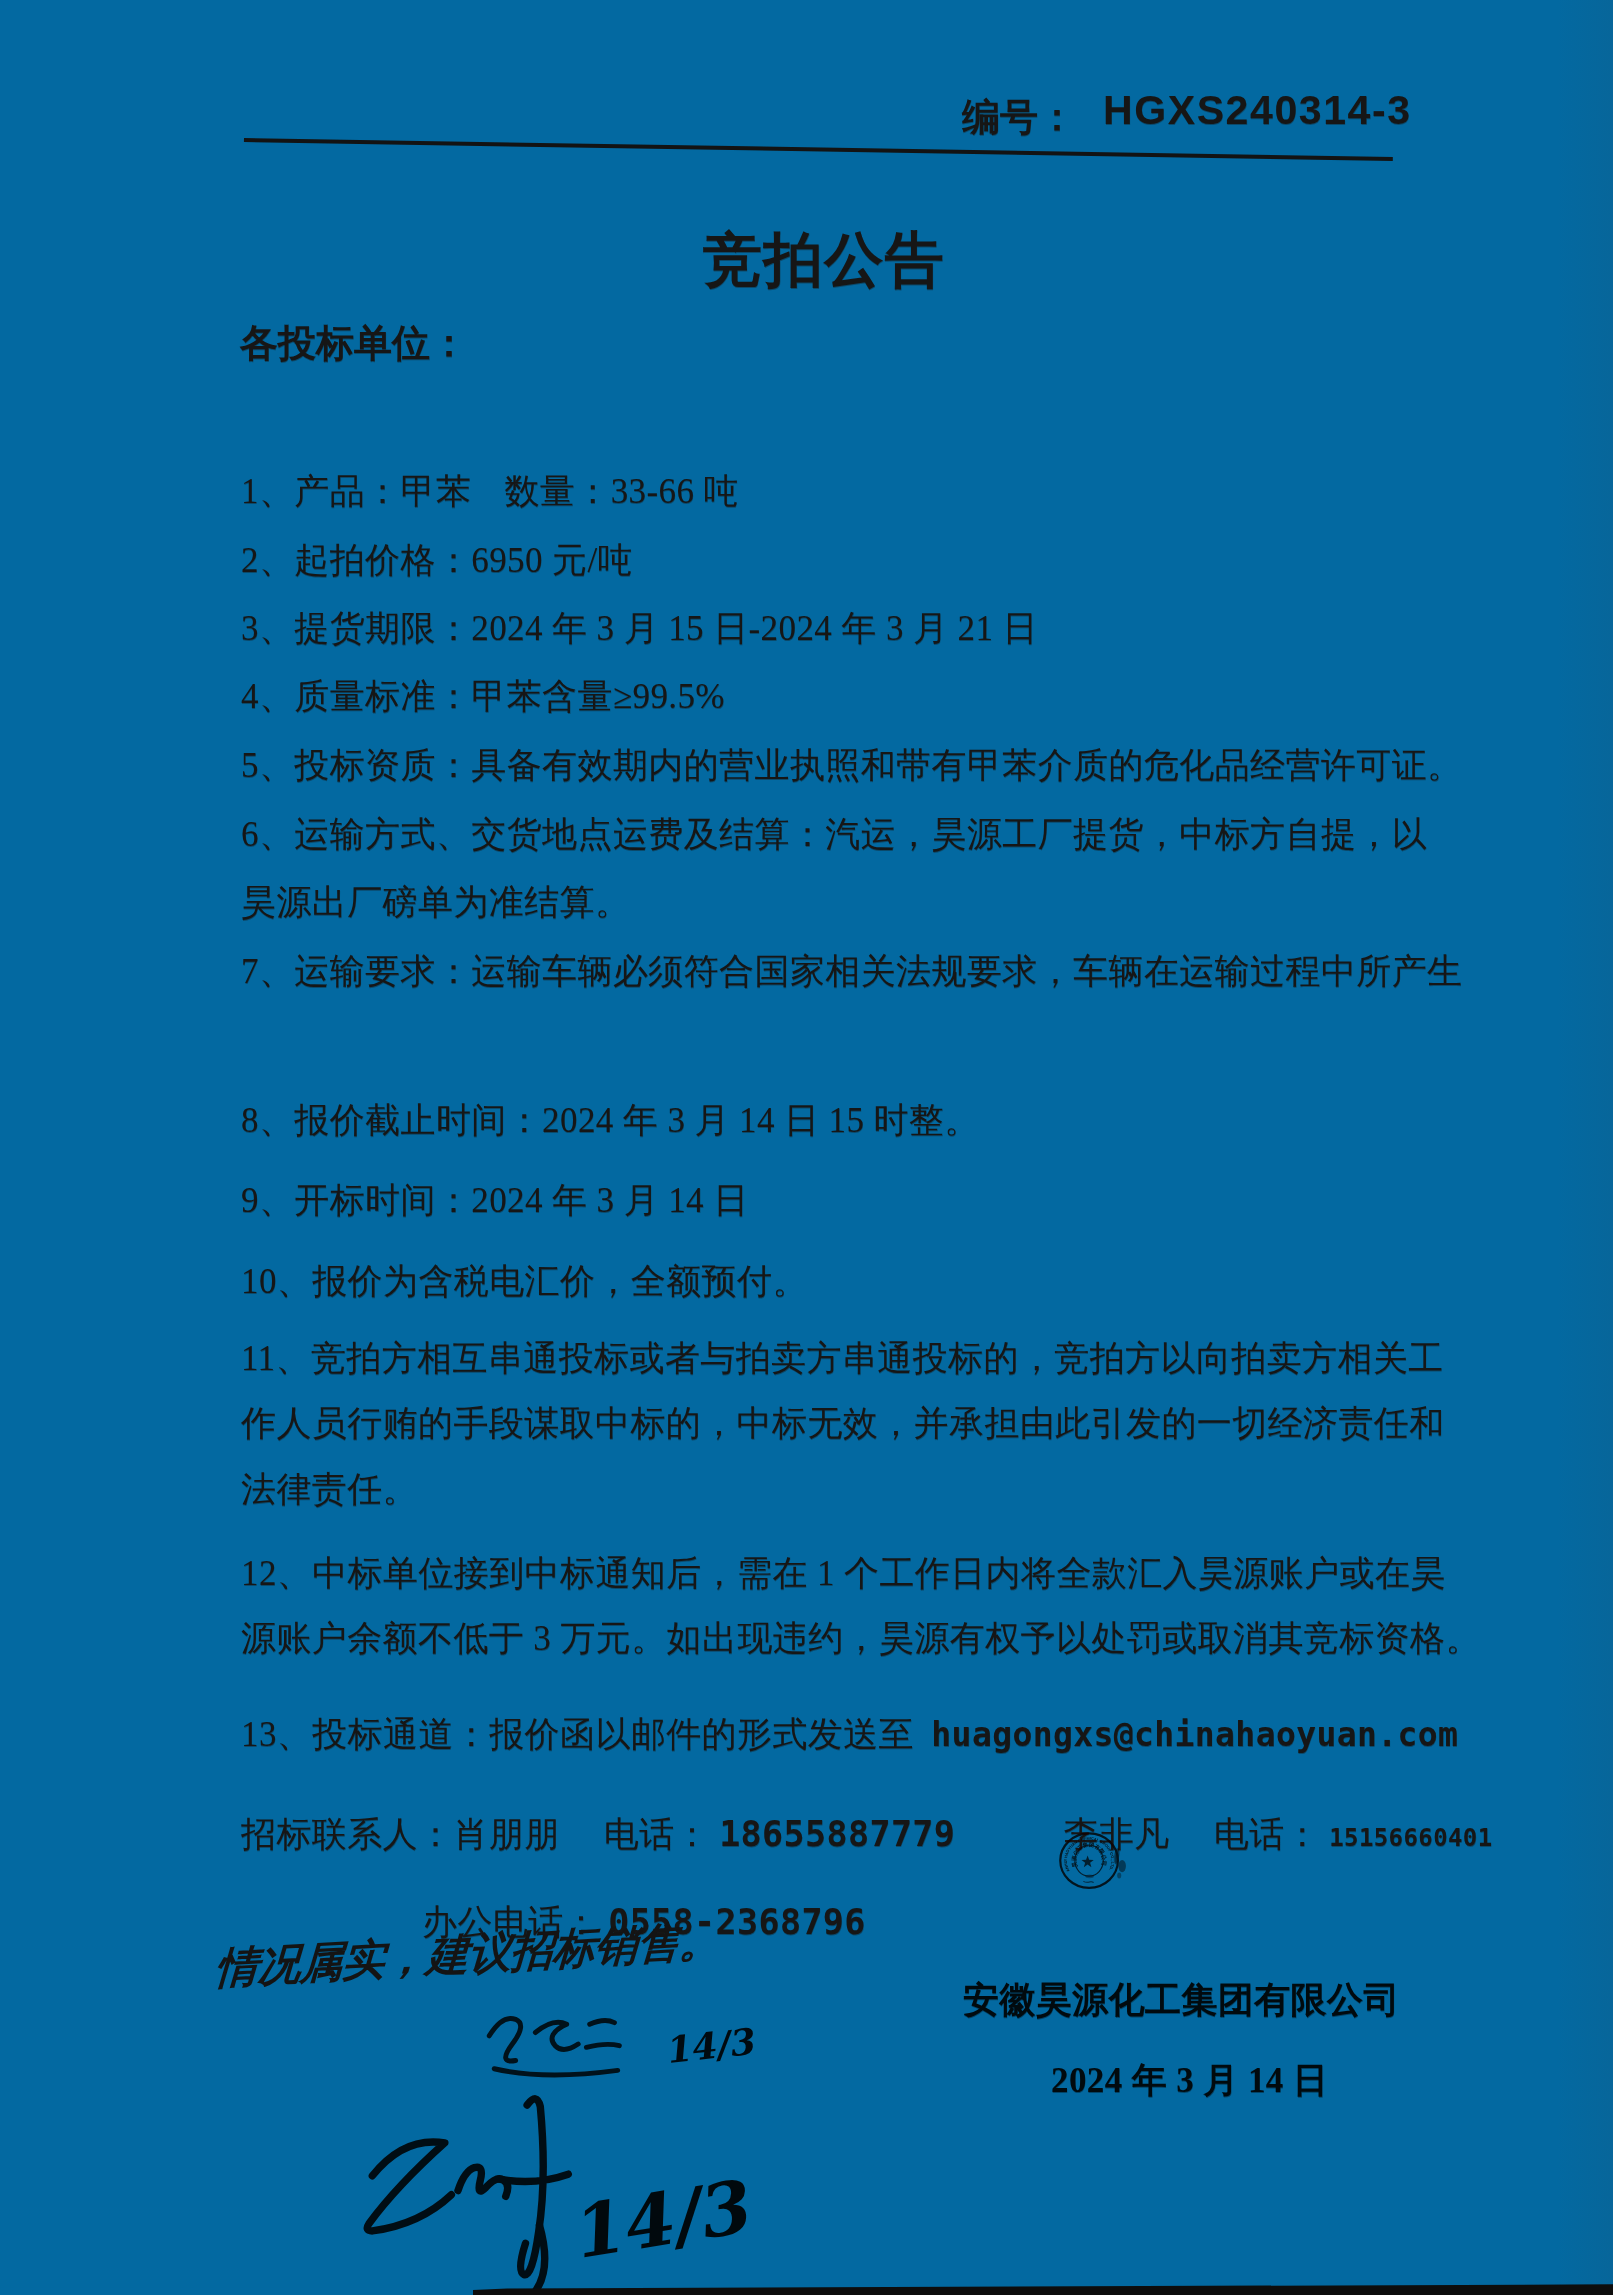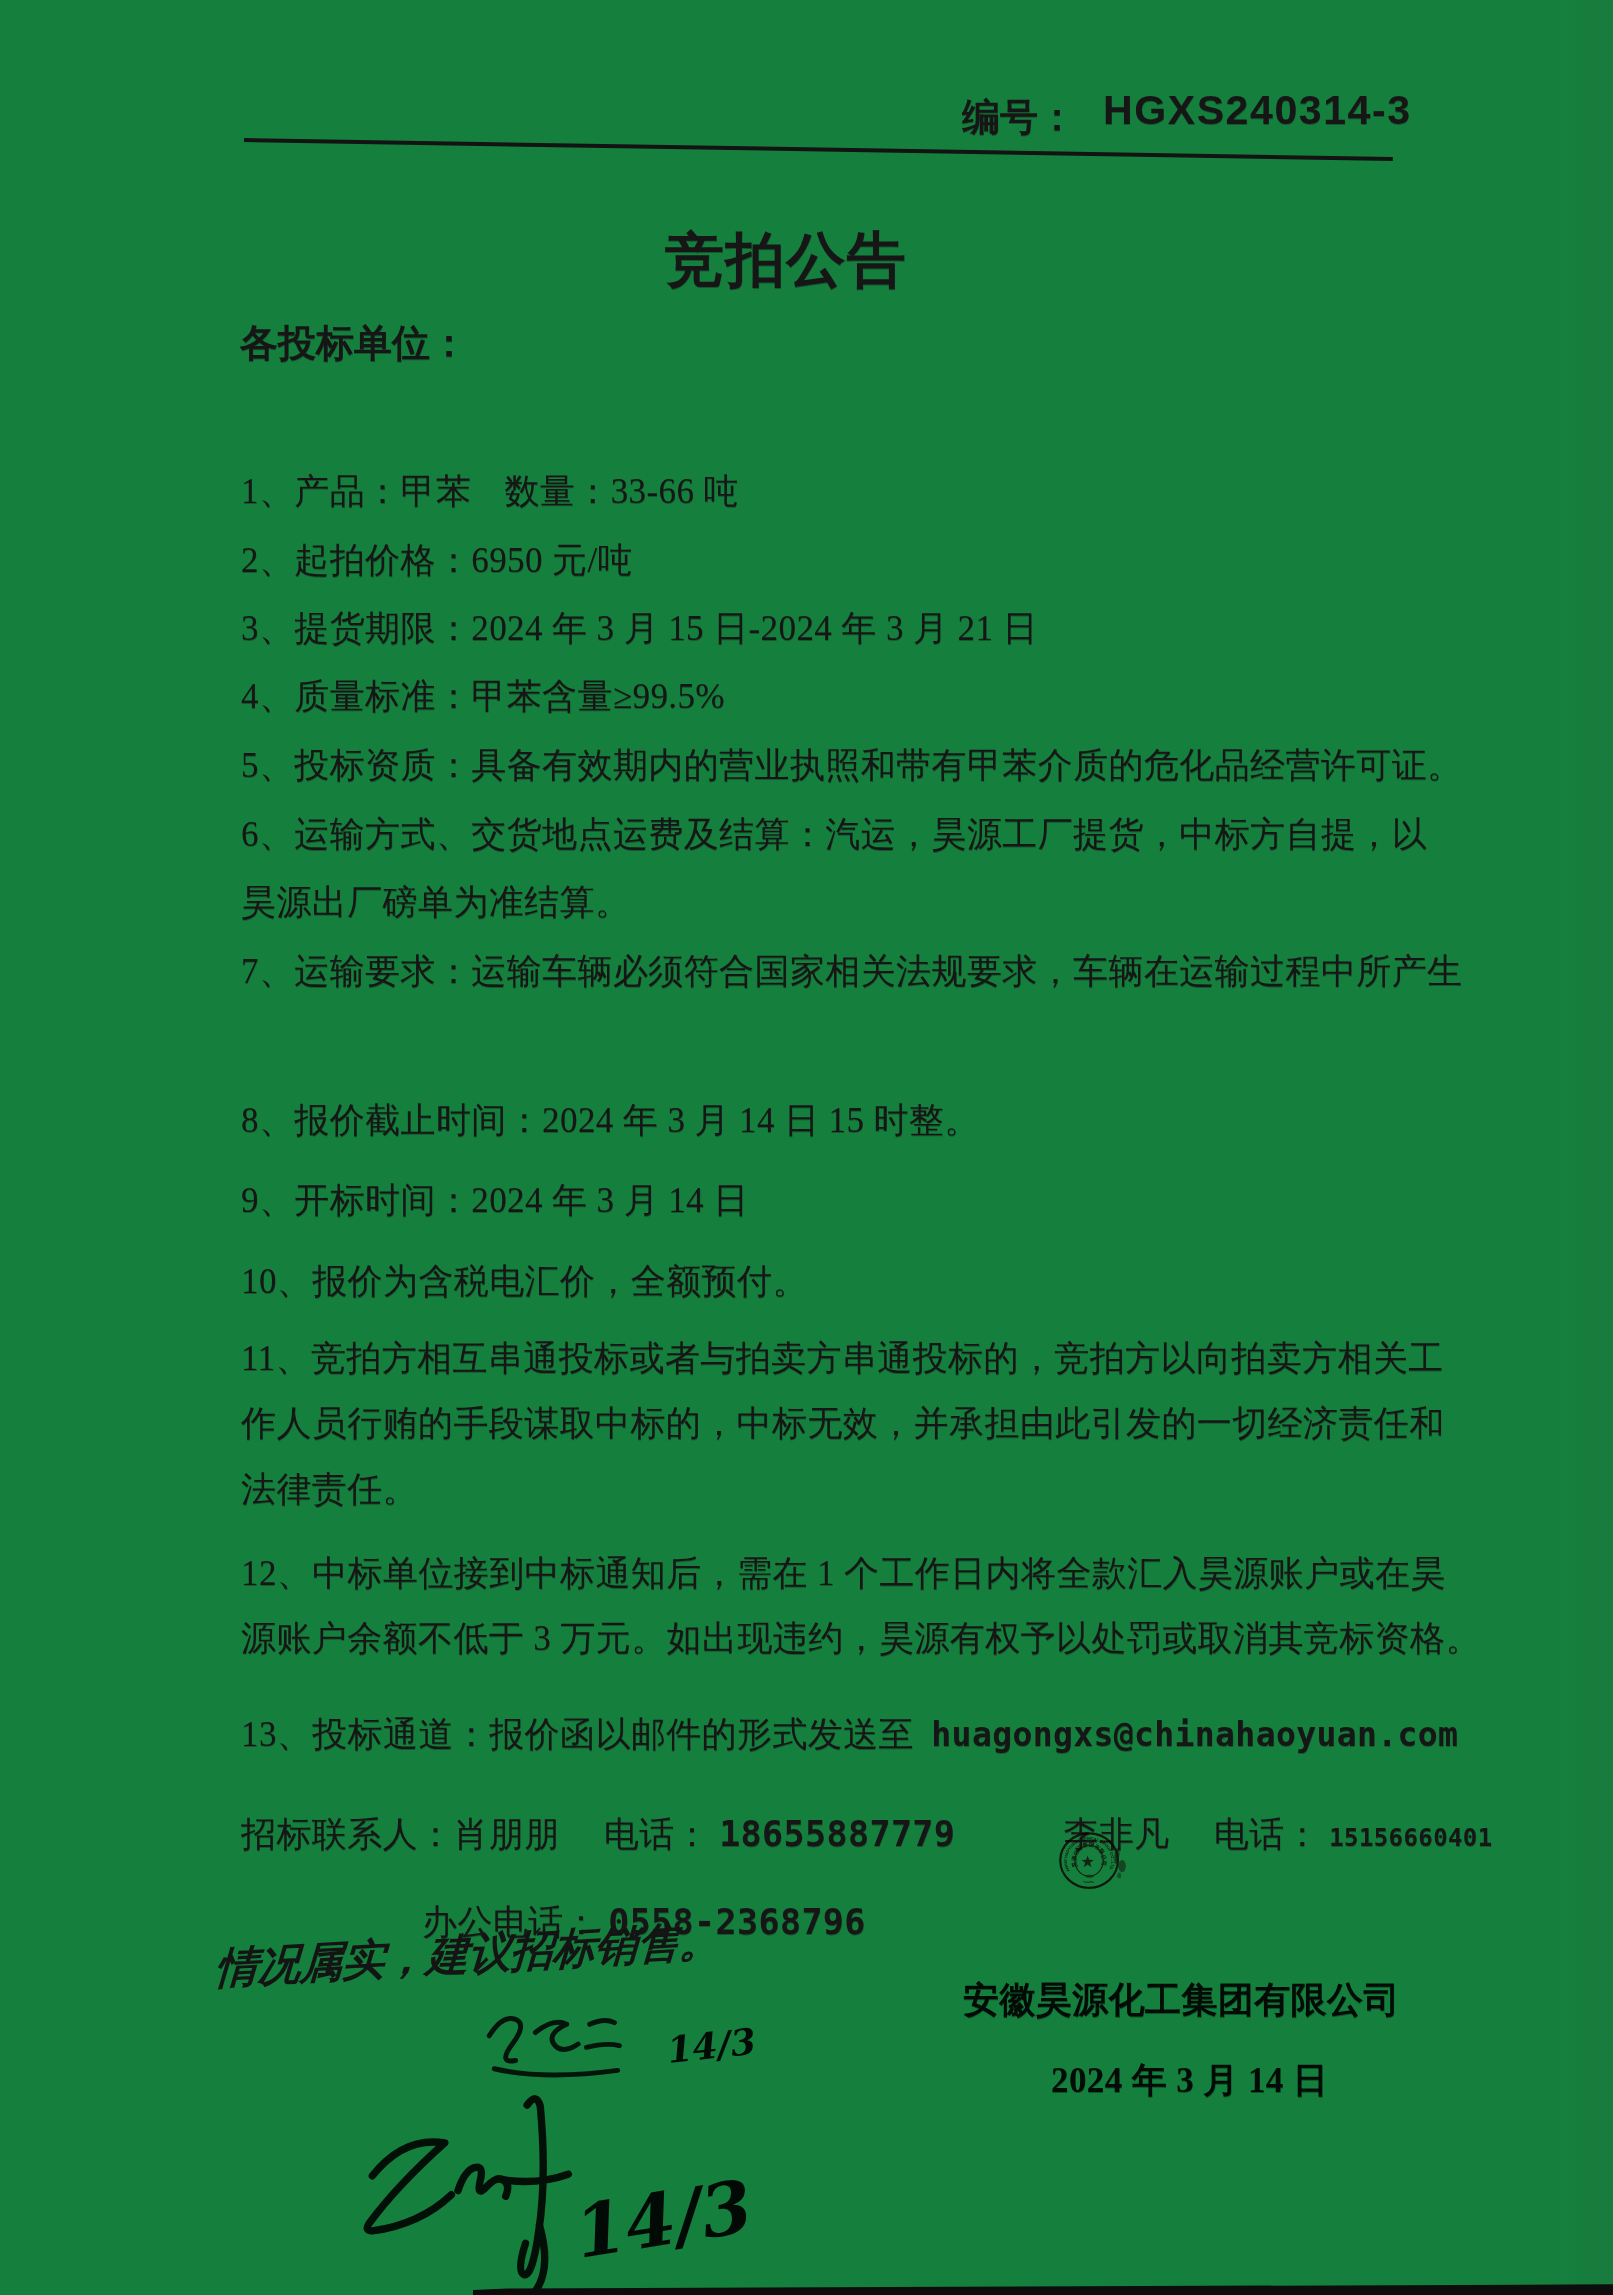--- a/index.html
+++ b/index.html
@@ -1,18 +1,18 @@
 <!DOCTYPE html>
 <html style="font-size:13px"><head>
 <meta charset="utf-8">
 <style>
   html,body{margin:0;padding:0;background:#e8e8e8;}
   #page{
     position:relative;width:1614px;height:2295px;margin:0 auto;
-    background:#15803d;overflow:hidden;
+    background:#0369a1;overflow:hidden;
     font-family:"Liberation Serif","DejaVu Serif",serif;color:#161616;
   }
   .abs{position:absolute;white-space:nowrap;}
   .ink{text-shadow:0.3px 0.5px 0.6px rgba(25,25,25,.4);}
   .hdr{font-family:"Liberation Sans","DejaVu Sans",sans-serif;font-weight:700;}
   .body-line{font-size:35px;letter-spacing:0.4px;}
   .mono{font-family:"DejaVu Sans Mono",monospace;font-weight:700;}
   .title{font-size:59px;font-weight:600;letter-spacing:1.6px;}
   .salutation{font-size:38px;font-weight:600;}
   .handwriting{
@@ -30,21 +30,21 @@
 </style>
 </head>
 <body>
 
 <div id="page">
 
   <div class="abs hdr ink" style="left:962px;top:92px;font-size:38px;">编号：</div>
   <div class="abs hdr ink" style="left:1103px;top:87px;font-size:41px;letter-spacing:1.6px;">HGXS240314-3</div>
   <div class="abs underline-rule" style="left:244px;top:138px;width:1149px;"></div>
 
-  <div class="abs title ink" style="left:665px;top:221px;">竞拍公告</div>
+  <div class="abs title ink" style="left:703px;top:221px;">竞拍公告</div>
 
   <div class="abs salutation ink" style="left:240px;top:318px;">各投标单位：</div>
 
   <div class="abs body-line ink" style="left:241px;top:468px;">
     <span>1、产品：甲苯</span>
     <span style="margin-left:24px;">数量：33-66 吨</span>
   </div>
   <div class="abs body-line ink" style="left:241px;top:537px;">2、起拍价格：6950 元/吨</div>
   <div class="abs body-line ink" style="left:241px;top:605px;">3、提货期限：2024 年 3 月 15 日-2024 年 3 月 21 日</div>
   <div class="abs body-line ink" style="left:241px;top:673px;">4、质量标准：甲苯含量≥99.5%</div>

